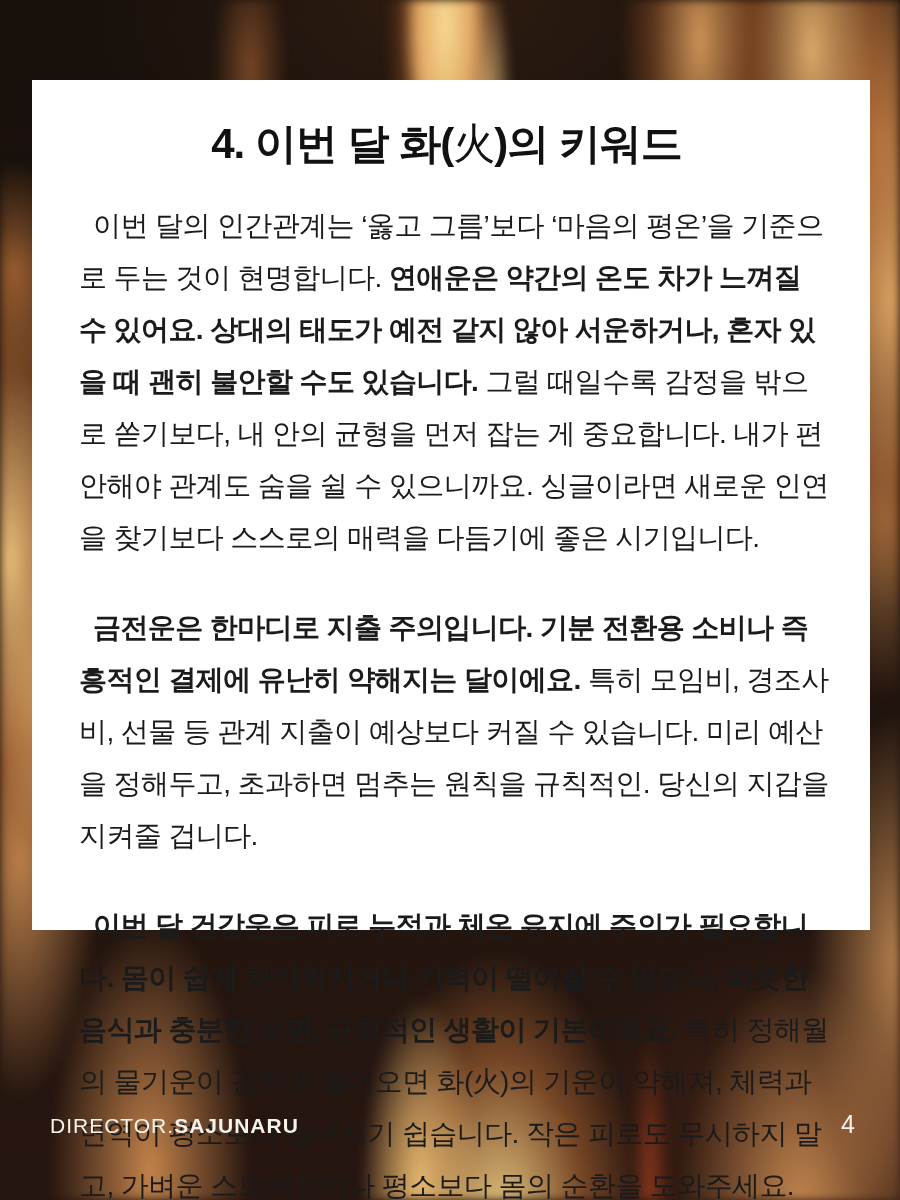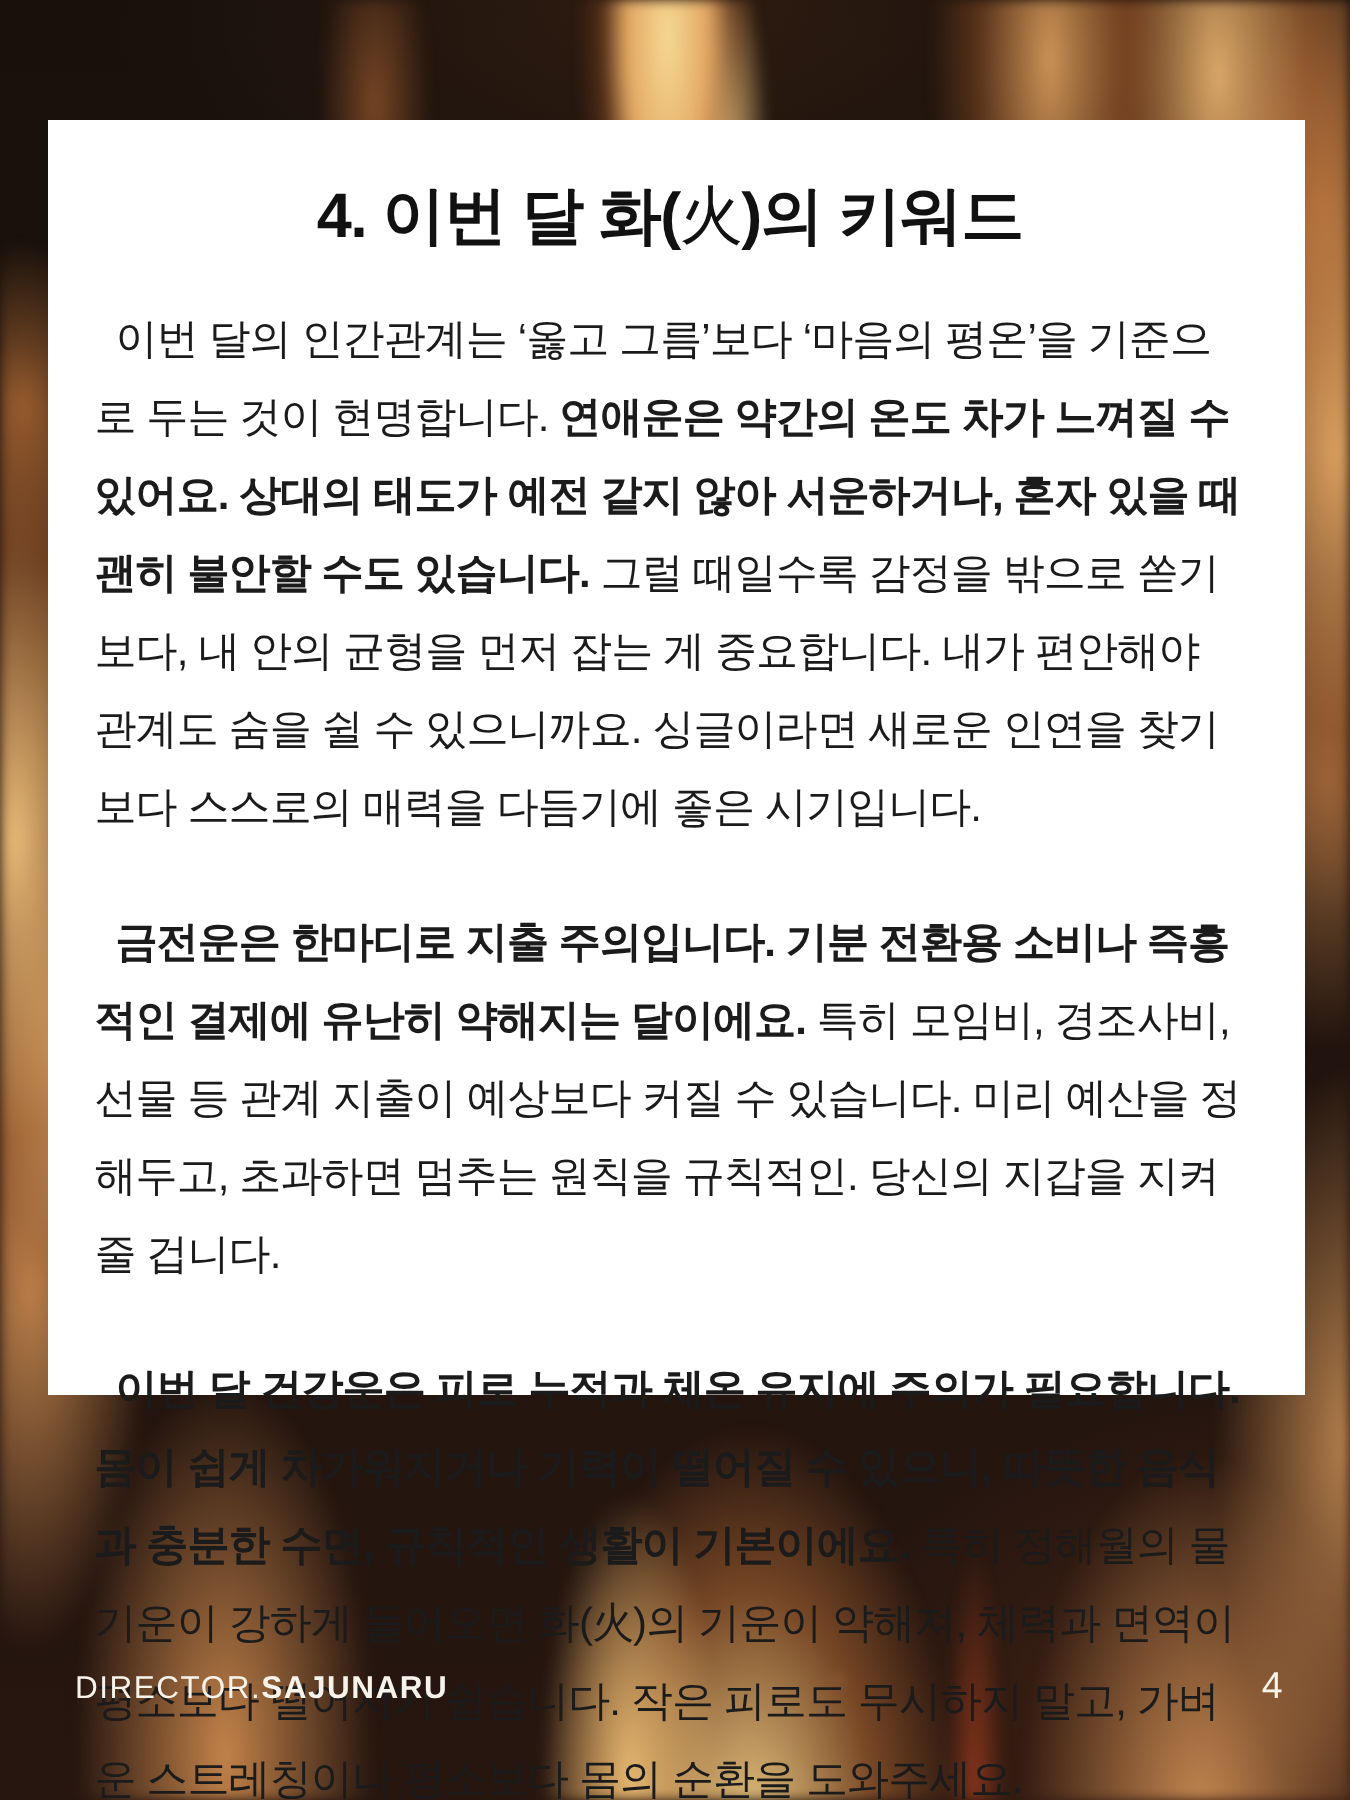--- a/index.html
+++ b/index.html
@@ -64,21 +64,21 @@
   .title {
     margin: 8px 0 26px 0;
     text-align: center;
     font-size: 42px;
     line-height: 60px;
     letter-spacing: -1px;
     color: #111111;
     font-weight: 700;
   }
   .para {
-    margin: 0 0 38px 0;
+    margin: 0 0 38px 16px;
     font-size: 28px;
     line-height: 52px;
     letter-spacing: -0.6px;
     text-indent: 14px;
     word-break: break-all;
     text-align: left;
   }
   
   .sg-rg { font-weight: 400; }
   .sg-b  { font-weight: 700; }

